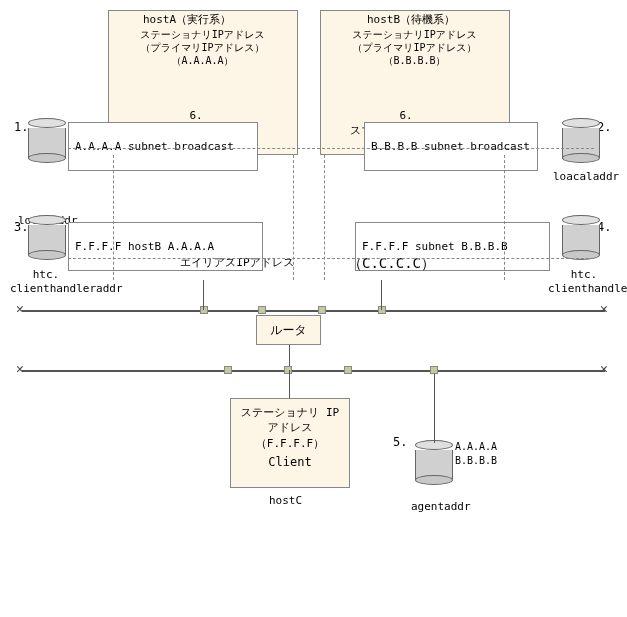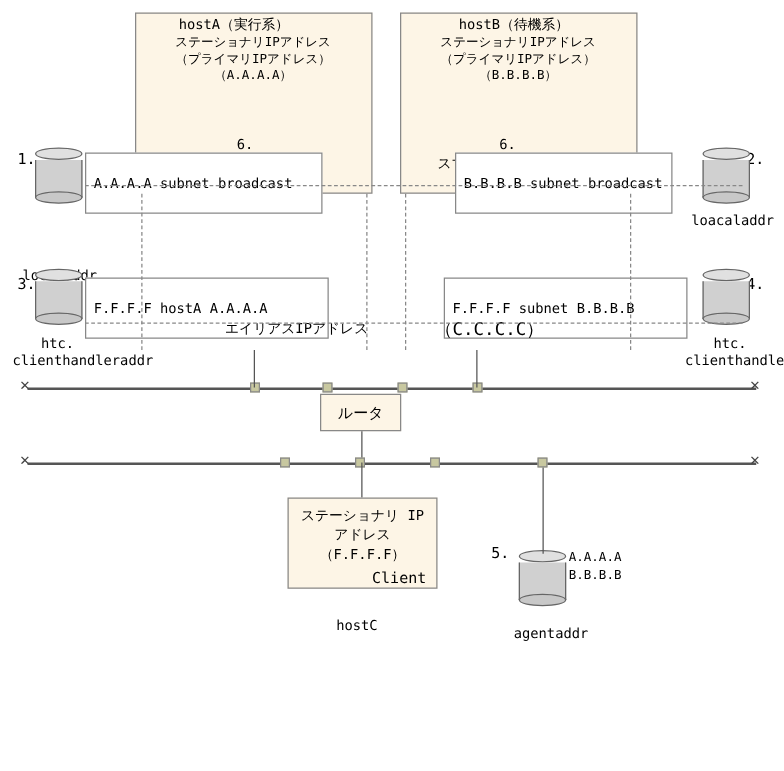--- a/index.html
+++ b/index.html
@@ -203,21 +203,21 @@
 
   <div class="broadcast-box" style="left:68px; top:122px; width:190px;">
     <span>A.A.A.A subnet broadcast</span>
   </div>
 
   <div class="broadcast-box" style="left:364px; top:122px; width:174px;">
     <span>B.B.B.B subnet broadcast</span>
   </div>
 
   <div class="broadcast-box" style="left:68px; top:222px; width:195px;">
-    <span>F.F.F.F hostA A.A.A.A</span>
+    <span>F.F.F.F hostB A.A.A.A</span>
   </div>
 
   <div class="broadcast-box" style="left:355px; top:222px; width:195px;">
     <span>F.F.F.F subnet B.B.B.B</span>
   </div>
 
   <div class="label" style="left:180px; top:255px; font-size:11px;">エイリアスIPアドレス</div>
   <div class="label" style="left:348px; top:255px; font-size:14px;">（C.C.C.C）</div>
 
   <div class="vline-dashed" style="left:113px; top:155px; height:125px;"></div>
@@ -253,25 +253,25 @@
 
   <div class="node-x" style="left:14px; top:362px;">✕</div>
   <div class="node-x" style="left:598px; top:362px;">✕</div>
 
   <div class="node-sq" style="left:224px; top:366px;"></div>
   <div class="node-sq" style="left:284px; top:366px;"></div>
   <div class="node-sq" style="left:344px; top:366px;"></div>
 
   <div class="vline" style="left:289px; top:370px; height:30px;"></div>
 
-  <div class="client-box" style="left:230px; top:398px; width:120px; height:73px;">
+  <div class="client-box" style="left:230px; top:398px; width:120px; height:90px;">
     <div style="font-size:11px; line-height:1.4; text-align:center; margin-bottom:4px;">ステーショナリ
 IPアドレス
 （F.F.F.F）</div>
-    <div style="font-size:12px; text-align:right;">Client</div>
+    <div style="font-size:12px; text-align:center;">Client</div>
   </div>
 
   <div class="label" style="left:269px; top:494px; font-size:11px;">hostC</div>
 
   <div class="cylinder" style="position:absolute; left:415px; top:440px;">
     <div class="cylinder-top"></div>
     <div class="cylinder-body"></div>
     <div class="cylinder-bottom-cap"></div>
   </div>
 

